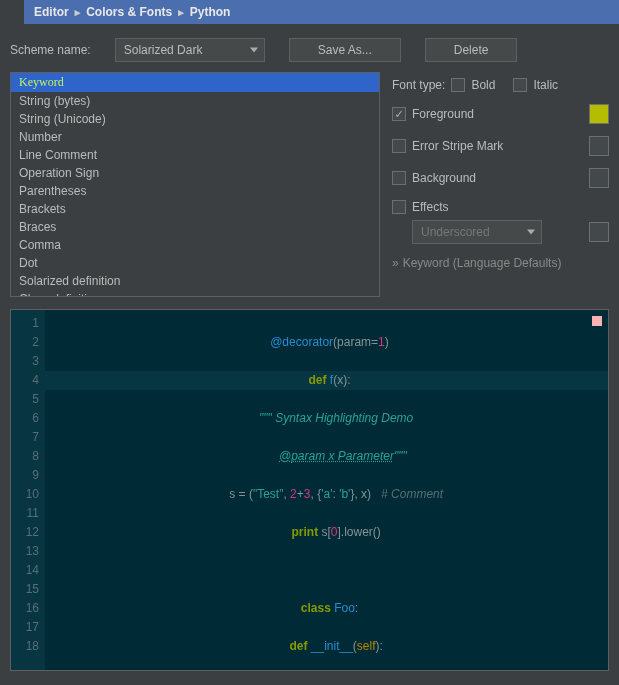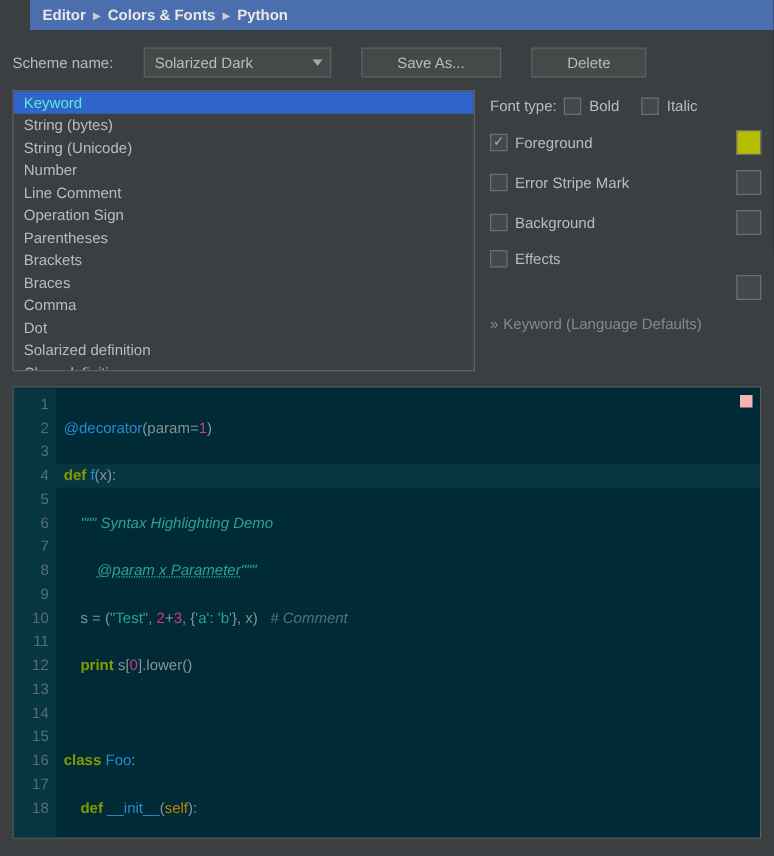--- a/index.html
+++ b/index.html
@@ -8,36 +8,36 @@
   .breadcrumb .crumb { color:#e8e8e8; }
   .breadcrumb .sep { color:#cccccc; font-size:11px; }
   .row-scheme { display:flex; align-items:center; gap:24px; padding:14px 10px 10px 10px; }
   .lbl { color:#bbbbbb; }
   .select { background:#45494a; border:1px solid #5e6060; height:24px; display:flex; align-items:center; padding:0 6px 0 8px; min-width:150px; color:#bbbbbb; position:relative; }
   .select .caret { position:absolute; right:6px; top:50%; transform:translateY(-50%); width:0; height:0; border-left:4px solid transparent; border-right:4px solid transparent; border-top:5px solid #aaaaaa; }
   .btn { background:#45494a; border:1px solid #5e6060; height:24px; padding:0 28px; display:flex; align-items:center; color:#bbbbbb; cursor:pointer; }
   .middle { display:flex; padding:0 10px 6px 10px; gap:12px; }
   .listbox { width:370px; height:225px; background:#3c3f41; border:1px solid #5e6060; overflow:hidden; }
   .listbox .item { padding:2px 8px; color:#bbbbbb; font-size:12px; }
-  .listbox .item.selected { background:#2f65ca; color:#5eead4; }
+  .listbox .item.selected { background:#2f65ca; color:#bef264;font-family:Liberation Serif, serif; }
   .options { flex:1; padding-top:6px; }
   .optrow { display:flex; align-items:center; margin-bottom:12px; gap:6px; }
   .cb { width:14px; height:14px; border:1px solid #6e6e6e; background:#43494a; display:inline-flex; align-items:center; justify-content:center; }
   .cb.checked2::after { content:"✓"; color:#b0b0b0; font-size:11px; line-height:1; }
   .swatch { width:20px; height:20px; border:1px solid #6e6e6e; background:#43494a; margin-left:auto; }
   .swatch.fg { background:#b5bd00; }
   .effects-dd { margin-left:20px; }
   .effects-dd .select { min-width:130px; color:#777; }
   .inherits { color:#888; margin-top:8px; }
   .inherits .arrow { margin-right:4px; }
   .preview-wrap { padding:6px 10px 10px 10px; }
   .preview { background:#002b36; border:1px solid #5e6060; height:362px; position:relative; overflow:hidden; font-family:Menlo,Consolas,monospace; font-size:13px; line-height:19px; }
   .gutter { position:absolute; left:0; top:0; bottom:0; width:34px; background:#073642; color:#586e75; text-align:right; padding:4px 6px 0 0; }
   .gutter div { height:19px; }
-  .code { position:absolute; left:34px; right:0; top:0; bottom:0; padding:4px 0 0 6px; white-space:pre; color:#839496; }
+  .code { position:absolute; left:34px; right:0; top:0; bottom:0; padding:4px 0 0 6px; white-space:pre; color:#839496;text-align:center; }
   .code .ln { height:19px; display:block;}
   .marker { position:absolute; top:6px; right:6px; width:10px; height:10px; background:#f7b2b2; }
   .hl-line { position:absolute; left:34px; right:0; height:19px; background:#073642; }
   .tok-decor { color:#268bd2; }
   .tok-kw { color:#859900; font-weight:bold; }
   .tok-fn { color:#268bd2; }
   .tok-num { color:#d33682; }
   .tok-doc { color:#2aa198; font-style:italic; }
   .tok-doc2 { color:#2aa198; font-style:italic; text-decoration:underline; text-decoration-style:dotted; }
   .tok-str { color:#2aa198; }
@@ -105,20 +105,24 @@
     <div class="optrow">
       <span class="cb"></span>
       <span>Background</span>
       <span class="swatch"></span>
     </div>
     <div class="optrow" style="margin-bottom:6px;">
       <span class="cb"></span>
       <span>Effects</span>
     </div>
     <div class="optrow effects-dd">
+      <div class="select">
+        <span>Underscored</span>
+        <span class="caret"></span>
+      </div>
       <span class="swatch"></span>
     </div>
     <div class="inherits">
       <span class="arrow">»</span><span>Keyword (Language Defaults)</span>
     </div>
   </div>
 </div>
 
 <div class="preview-wrap">
   <div class="preview">

